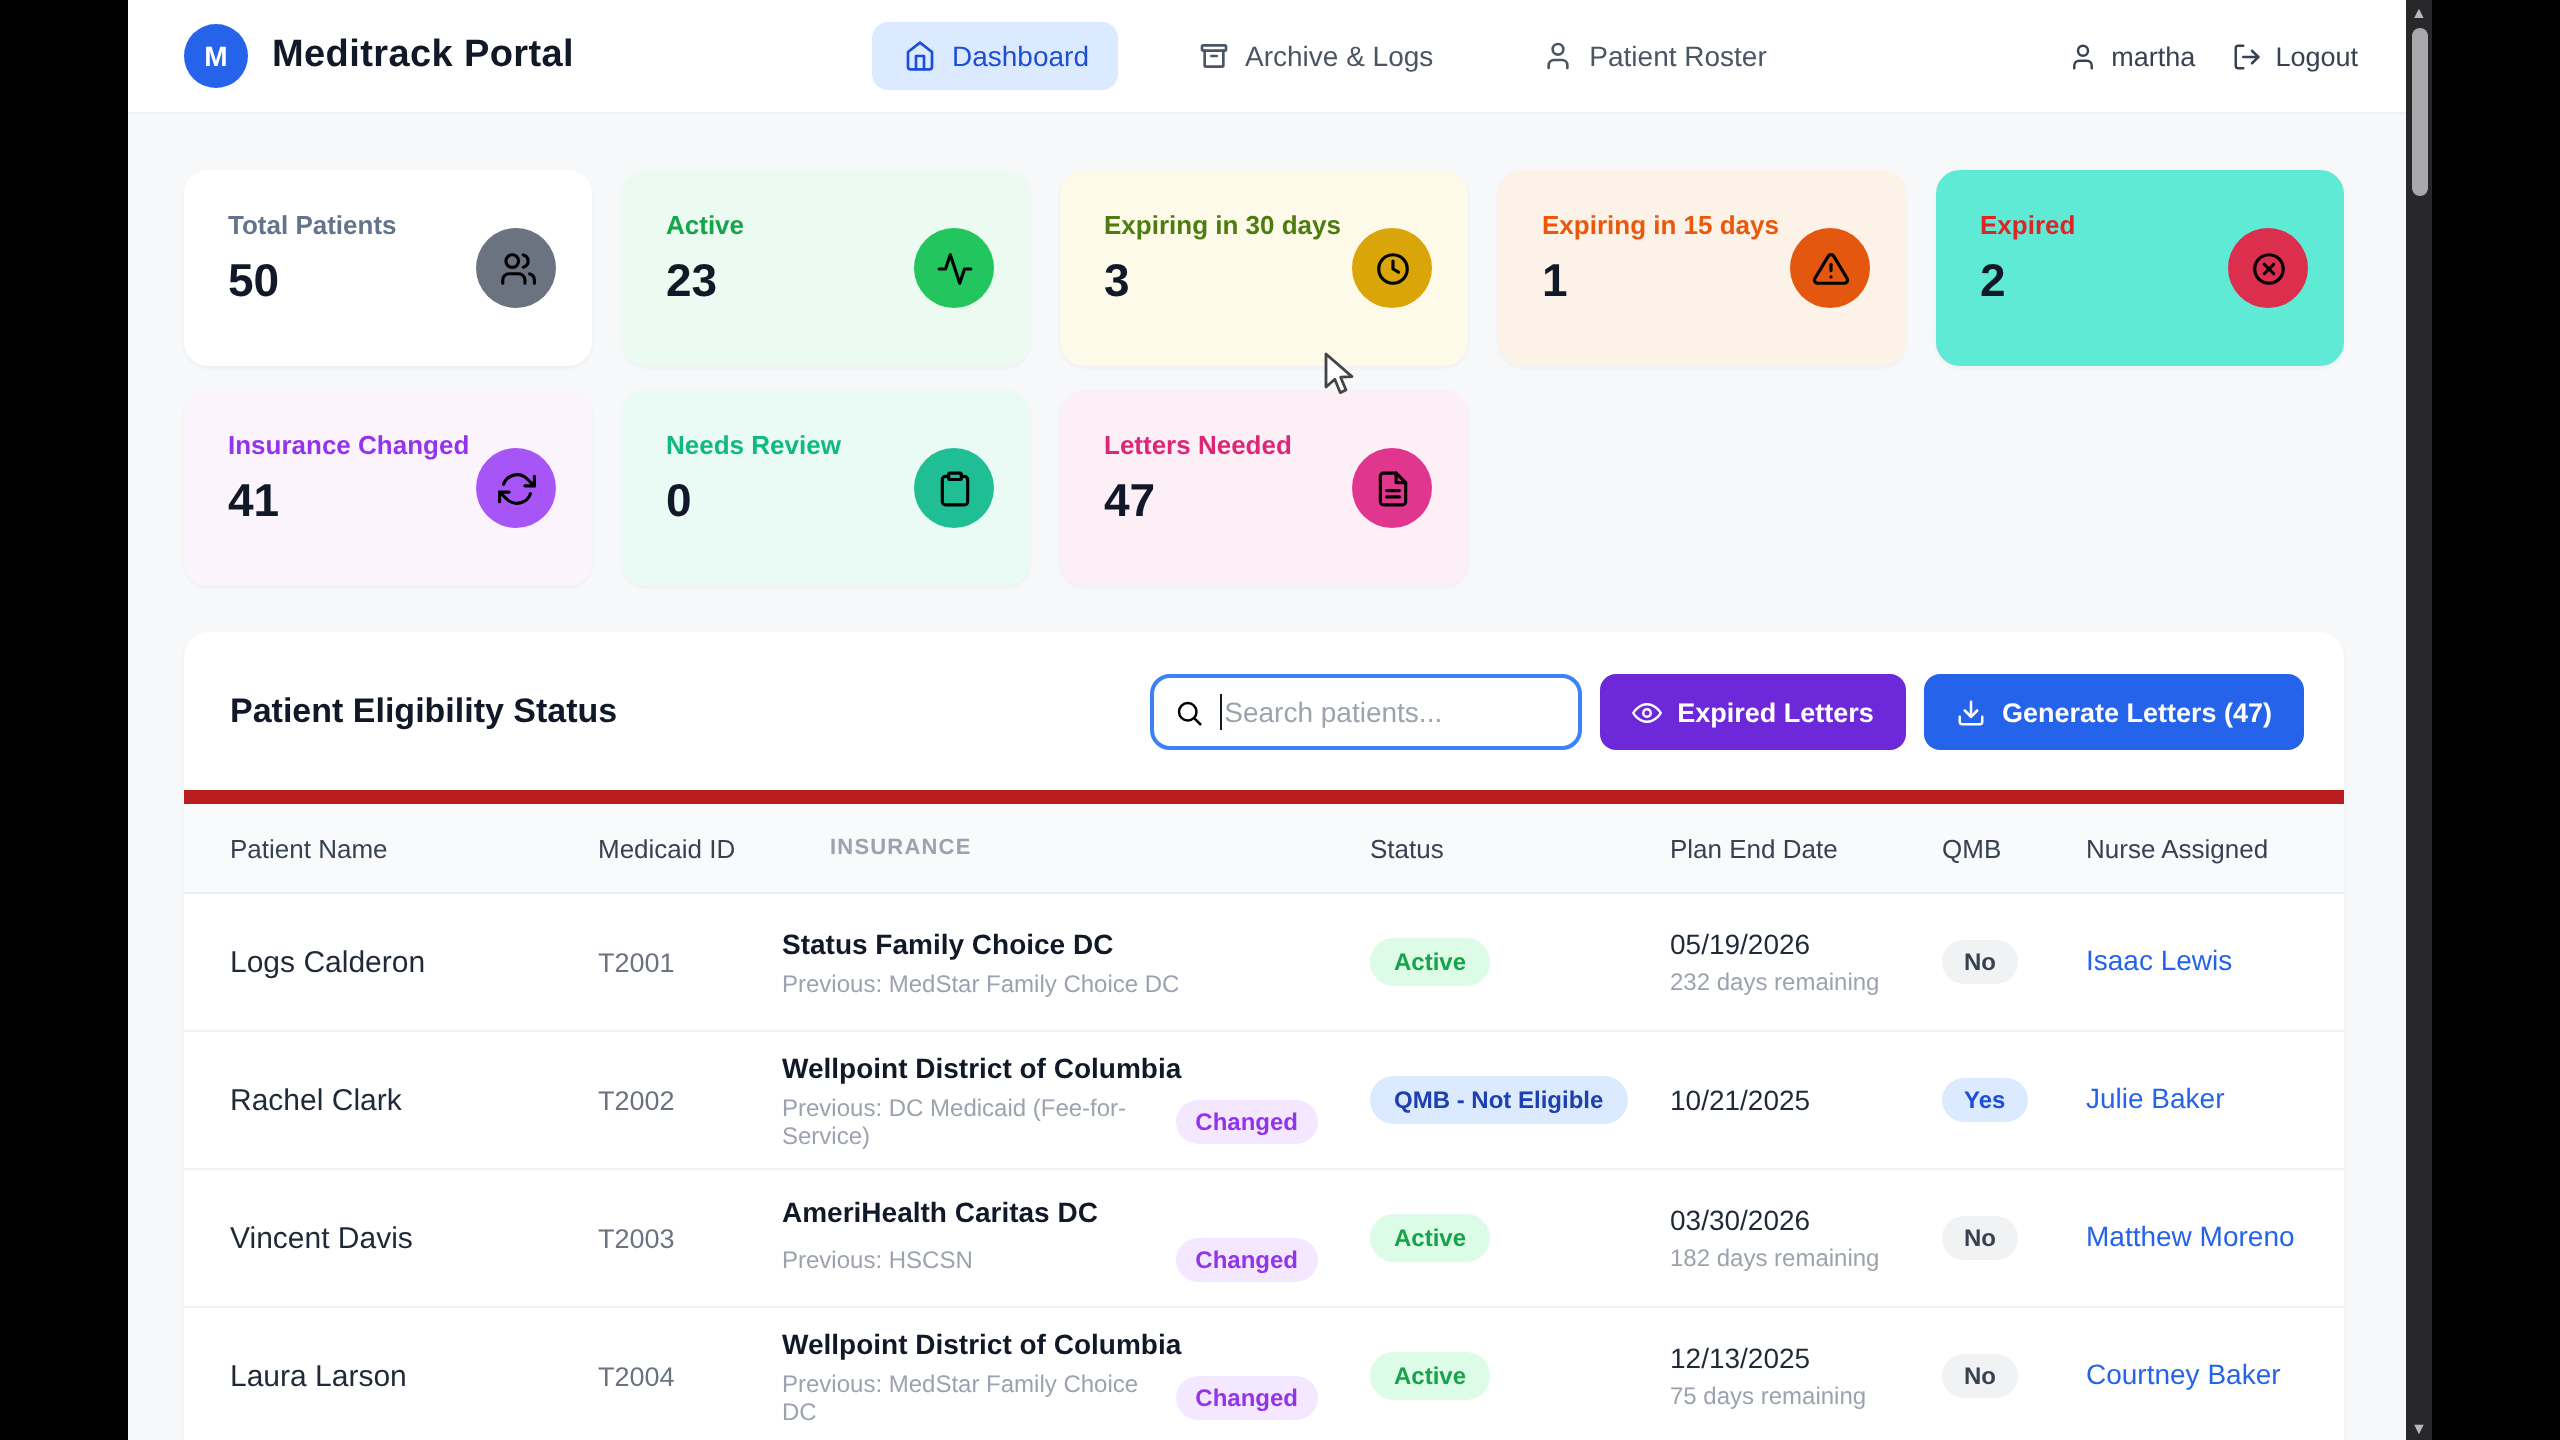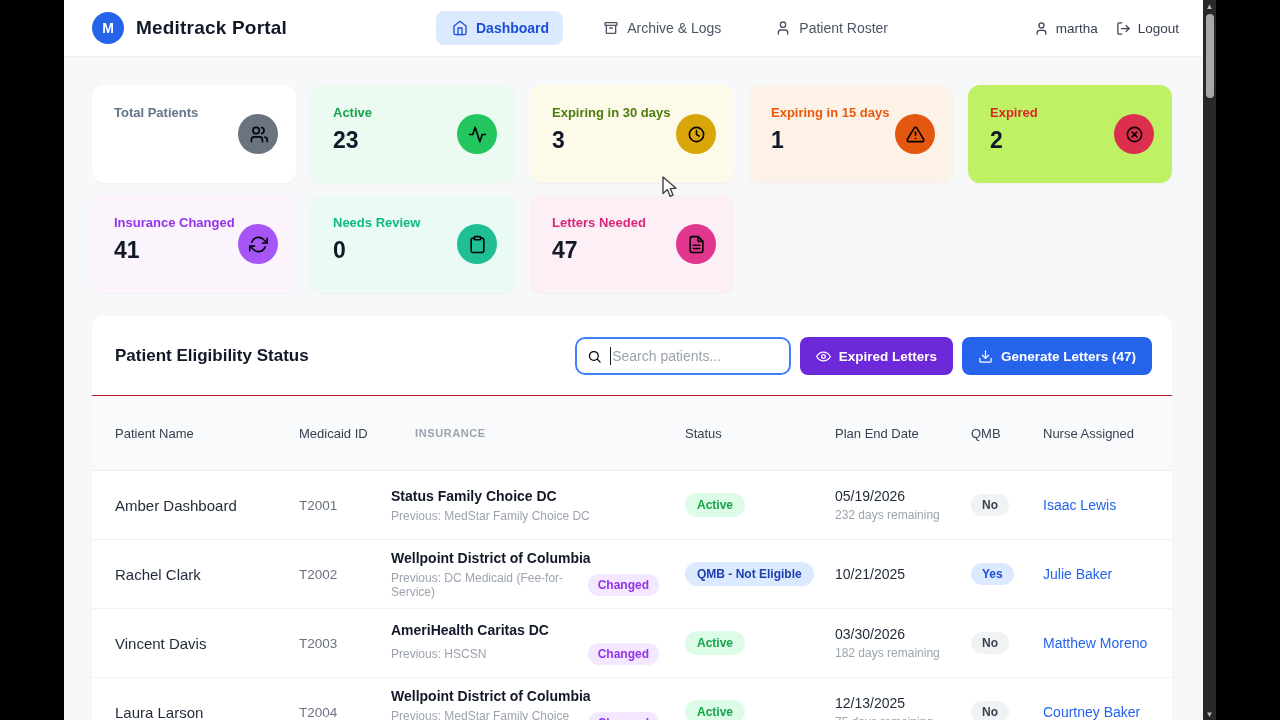--- a/index.html
+++ b/index.html
@@ -14,21 +14,21 @@
             padding:0 24px 0 28px; border-bottom:1px solid #eef0f2; position:relative; }
   .logo-circle { width:32px; height:32px; border-radius:50%; background:#2563eb; color:#fff;
                  display:flex; align-items:center; justify-content:center;
                  font-weight:bold; font-size:14px; }
   .app-title { font-size:19px; font-weight:bold; color:#111827; margin-left:12px; letter-spacing:.2px; }
   .nav { position:absolute; left:372px; display:flex; align-items:center; gap:26px; }
   .nav-item { display:flex; align-items:center; gap:8px; font-size:14px; color:#4b5563;
               padding:9px 14px; border-radius:8px; cursor:pointer; background:transparent; border:none;
               font-family:inherit; }
   .nav-item svg { width:16px; height:16px; stroke:#4b5563; }
-  .nav-item.active { background:#dbeafe; color:#1d4ed8; font-weight:700;padding-left:16px; }
+  .nav-item.active { background:#dbeafe; color:#1d4ed8; font-weight:400;padding-left:16px; }
   .nav-item.active svg { stroke:#1d4ed8; }
   .topbar-right { margin-left:auto; display:flex; align-items:center; gap:18px; }
   .user-chip, .logout-btn { display:flex; align-items:center; gap:7px; font-size:13.5px;
               color:#374151; background:none; border:none; cursor:pointer; font-family:inherit; }
   .user-chip svg, .logout-btn svg { width:15px; height:15px; stroke:#4b5563; }
 
   
   .main { padding:28px 31px 0 28px; }
   .stats-grid { display:grid; grid-template-columns:repeat(5,1fr); gap:12px 15px; }
   .stats-grid + .stats-grid { margin-top:12px; }
@@ -36,21 +36,21 @@
                background:#fff; box-shadow:0 1px 2px rgba(16,24,40,.04); }
   .stat-label { font-size:13px; font-weight:600; }
   .stat-value { font-size:23px; font-weight:bold; color:#111827; margin-top:7px; }
   .stat-circle { position:absolute; right:18px; top:29px; width:40px; height:40px; border-radius:50%;
                  display:flex; align-items:center; justify-content:center; }
   .stat-circle svg { width:19px; height:19px; stroke:#fff; }
   .t-gray   { background:#ffffff; }                 .t-gray .stat-label{color:#64748b;}  .t-gray .stat-circle{background:#6b7280;}
   .t-green  { background:#ecfbf1; }                 .t-green .stat-label{color:#16a34a;} .t-green .stat-circle{background:#22c55e;}
   .t-yellow { background:#fdfae9; }                 .t-yellow .stat-label{color:#4d7c0f;}.t-yellow .stat-circle{background:#d9a509;}
   .t-orange { background:#fdf2e7; }                 .t-orange .stat-label{color:#ea580c;}.t-orange .stat-circle{background:#e4570f;}
-  .t-red    { background:#bef264; }                 .t-red .stat-label{color:#dc2626;}   .t-red .stat-circle{background:#dc2f4e;}
+  .t-red    { background:#5eead4; }                 .t-red .stat-label{color:#dc2626;}   .t-red .stat-circle{background:#dc2f4e;}
   .t-blue   { background:#ebf3fd; }                 .t-blue .stat-label{color:#2563eb;}  .t-blue .stat-circle{background:#3b82f6;}
   .t-purple { background:#fbf4fd; }                 .t-purple .stat-label{color:#9333ea;}.t-purple .stat-circle{background:#a855f7;}
   .t-teal   { background:#eafaf4; }                 .t-teal .stat-label{color:#10b981;}  .t-teal .stat-circle{background:#1fbe94;}
   .t-pink   { background:#fdeff6; }                 .t-pink .stat-label{color:#db2777;}  .t-pink .stat-circle{background:#e0368e;}
 
   
   .section { margin-top:23px; background:#fff; border-radius:12px;
              box-shadow:0 1px 2px rgba(16,24,40,.05); padding-bottom:40px; }
   .section-head { display:flex; align-items:center; padding:21px 20px 20px 23px; }
   .section-title { font-size:17px; font-weight:bold; color:#111827; }
@@ -65,21 +65,21 @@
   .btn { height:38px; border:none; border-radius:8px; color:#fff; font-weight:600; font-size:13.5px;
          display:flex; align-items:center; gap:8px; padding:0 16px; cursor:pointer; font-family:inherit; }
   .btn svg { width:15px; height:15px; stroke:#fff; }
   .btn-preview { background:#6d28d9; }
   .btn-generate { background:#2563eb; }
 
   
   .tbl-header, .tbl-row { display:grid;
       grid-template-columns:184px 92px 294px 150px 136px 72px auto;
       padding-left:23px; align-items:center; }
-  .tbl-header { background:#f9fafb; height:76px; border-top:1px solid #b91c1c;
+  .tbl-header { background:#f9fafb; height:52px; border-top:7px solid #b91c1c;
                 border-bottom:1px solid #e9ecef; }
   .th { font-size:13px; color:#374151; font-weight:500; padding-right:10px; }
   .th-insurance { font-size:11px; color:#9ca3af; letter-spacing:.6px; font-weight:600;margin-left:24px; }
   .tbl-row { height:69px; border-bottom:1px solid #f0f2f4; }
   .cell-name { font-size:15px; color:#1f2937; font-weight:500; }
   .cell-id { font-size:13.5px; color:#6b7280; }
   .cell-insurance { padding-right:26px; }
   .ins-name { font-size:14px; font-weight:bold; color:#111827; }
   .ins-sub { display:flex; align-items:center; margin-top:5px; }
   .ins-prev { font-size:12px; color:#9ca3af; }
@@ -258,20 +258,21 @@
           </svg>
         <span>Logout</span>
       </button>
     </div>
   </div>
 
   <div class="main">
     <div class="stats-grid">
         <div class="stat-card t-gray">
     <div class="stat-label">Total Patients</div>
+    <div class="stat-value">50</div>
     <div class="stat-circle">
       <svg>
               <use href="#i-users"></use>
             </svg>
     </div>
   </div>
         <div class="stat-card t-green">
     <div class="stat-label">Active</div>
     <div class="stat-value">23</div>
     <div class="stat-circle">
@@ -369,21 +370,21 @@
         <div class="th">Medicaid ID</div>
         <div class="th th-insurance">INSURANCE</div>
         <div class="th">Status</div>
         <div class="th">Plan End Date</div>
         <div class="th">QMB</div>
         <div class="th">Nurse Assigned</div>
       </div>
 
       <div>
           <div class="tbl-row">
-    <div class="cell-name">Amber Dashboard</div>
+    <div class="cell-name">Logs Calderon</div>
     <div class="cell-id">T2001</div>
     <div class="cell-insurance">
       <div class="ins-name">Status Family Choice DC</div>
       <div class="ins-sub">
         <span class="ins-prev">Previous: MedStar Family Choice DC</span>
 
       </div>
     </div>
     <div>
       <span class="status-badge s-active">Active</span>

